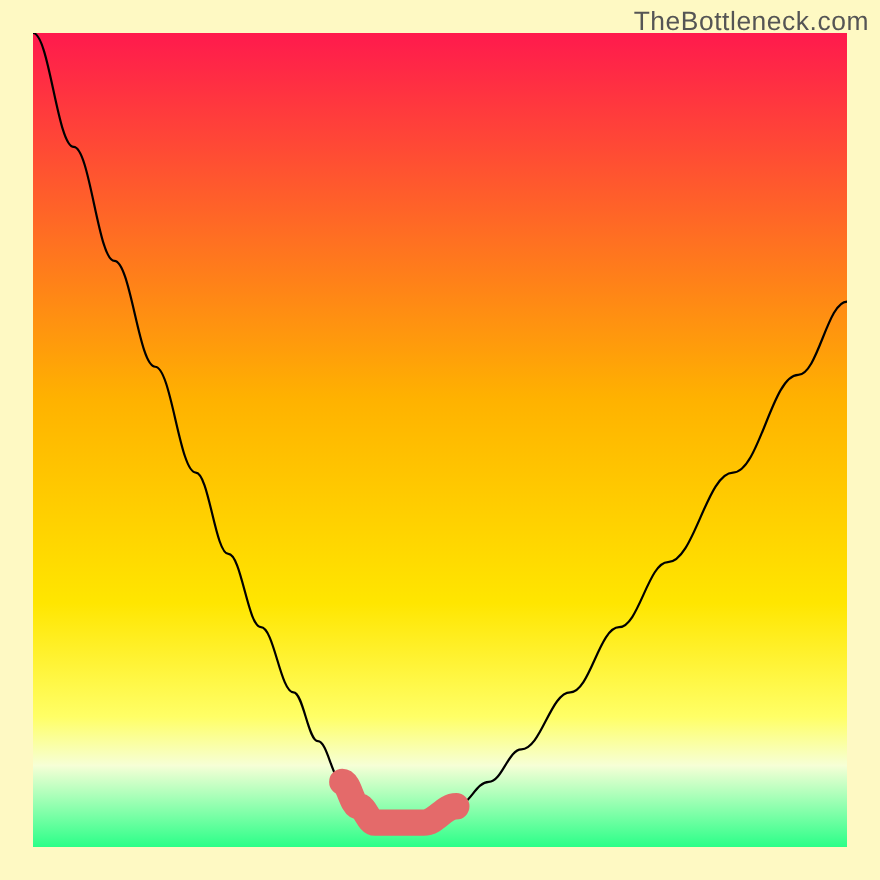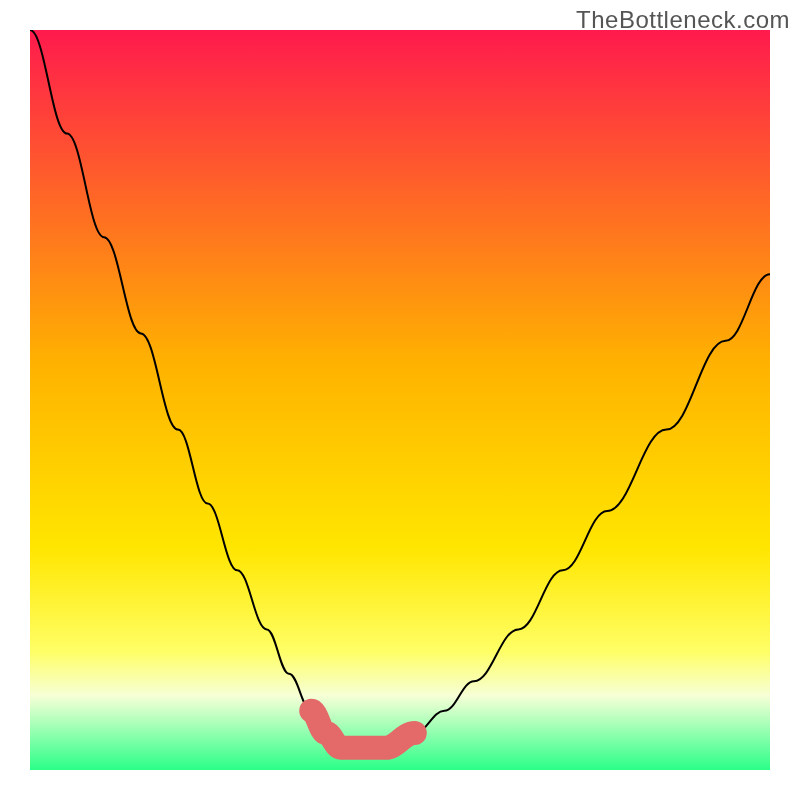--- a/index.html
+++ b/index.html
@@ -8,21 +8,21 @@
     width: 800px;
     height: 800px;
     overflow: hidden;
     background: #000;
     font-family: Arial, Helvetica, sans-serif;
   }
   .frame {
     position: relative;
     width: 800px;
     height: 800px;
-    background: #ffffff;
+    background: #fef9c3;
   }
   .attribution {
     position: absolute;
     top: 6px;
     right: 10px;
     color: #555;
     font-size: 24px;
     letter-spacing: 0.5px;
     user-select: none;
   }

